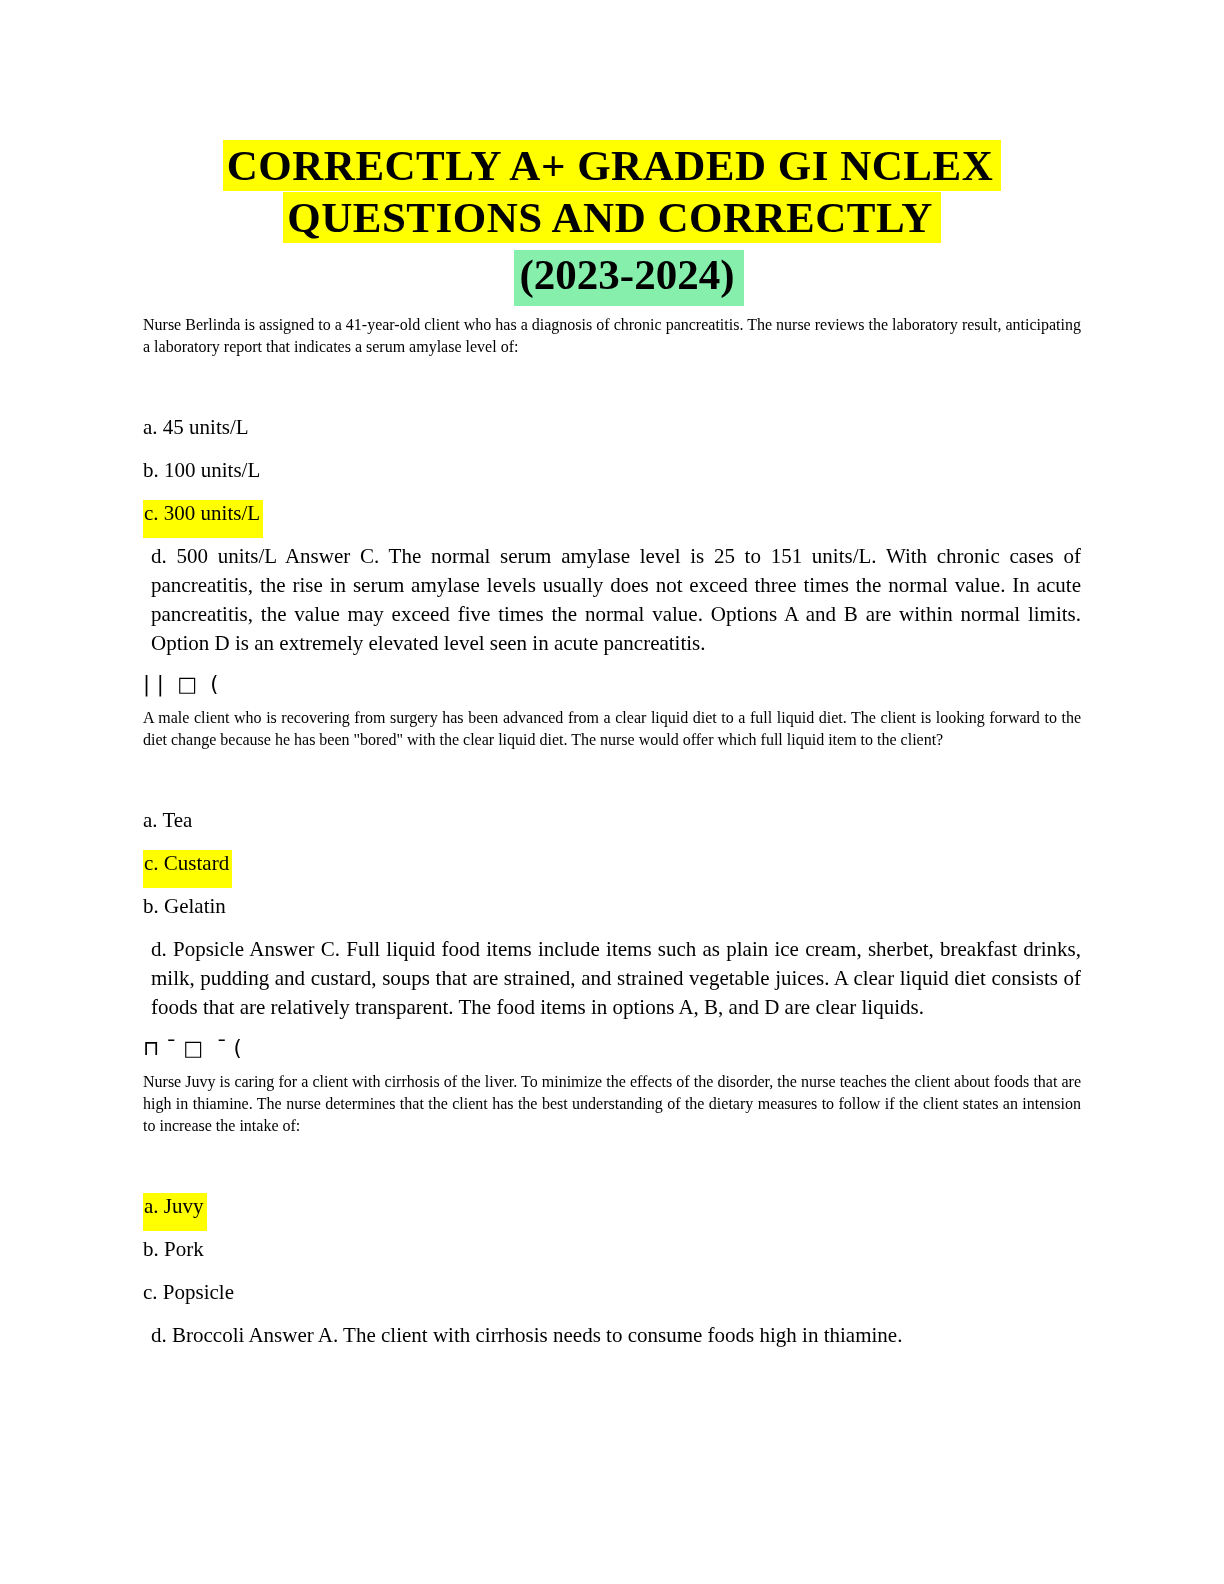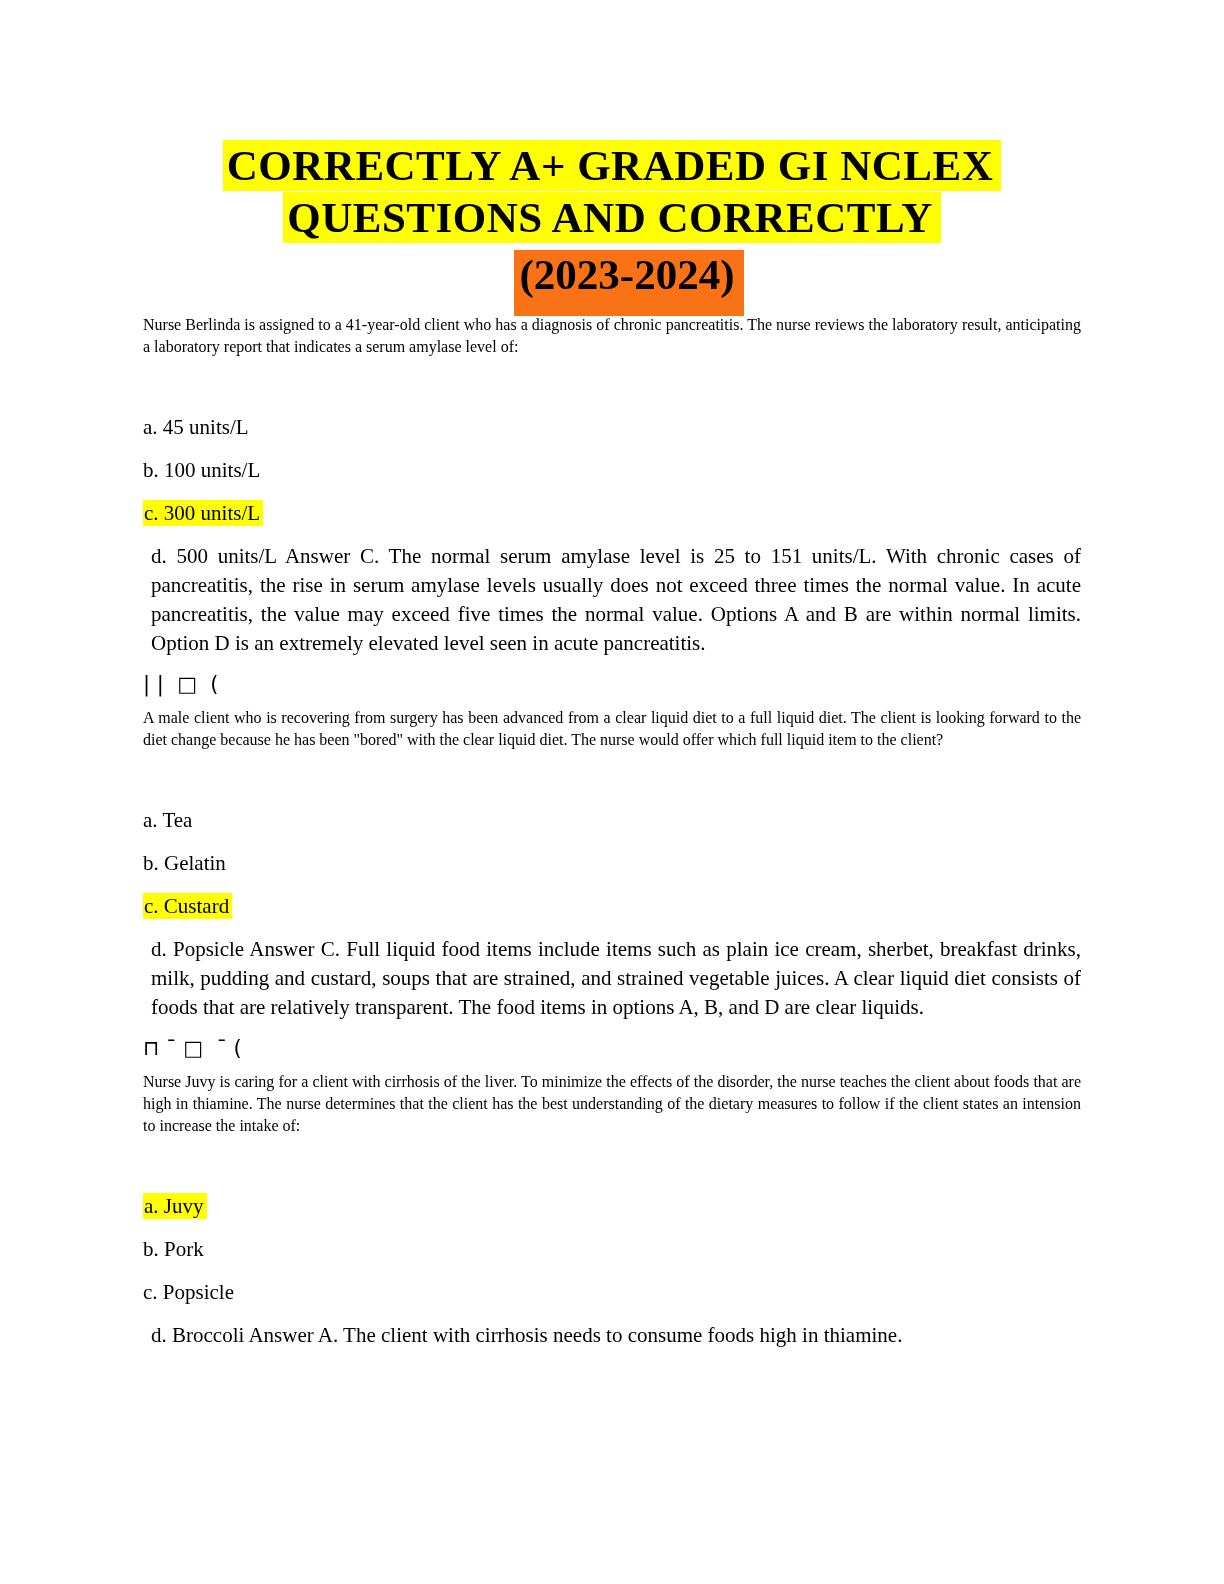--- a/index.html
+++ b/index.html
@@ -24,39 +24,39 @@
     letter-spacing: 0.5px;
   }
   .hl-yellow { background: #ffff00; padding: 2px 8px 2px 4px; }
   .title-year {
     margin: 8px 0 16px 0;
     text-align: center;
     font-weight: bold;
     font-size: 43px;
     line-height: 46px;
   }
-  .hl-cyan { background: #f97316; padding: 1px 10px 18px 6px; margin-left: 34px; }
+  .hl-cyan { background: #86efac; padding: 1px 10px 8px 6px; margin-left: 34px; }
   .stem {
     margin: 0 0 55px 0;
     font-size: 16px;
     line-height: 22px;
     text-align: justify;
   }
   .answer {
     margin: 0 0 12px 8px;
     font-size: 21px;
     line-height: 29px;
     text-align: justify;
   }
   .option {
     margin: 0 0 14px 0;
     font-size: 21px;
     line-height: 29px;
   }
-  .option .hl-opt { background: #ffff00; padding: 1px 3px 1px 1px; }
+  .option .hl-opt { background: #ffff00; padding: 1px 3px 13px 1px; }
   .divider {
     margin: 0 0 8px 0;
     font-size: 21px;
     line-height: 29px;
     font-family: "DejaVu Sans", sans-serif;
     white-space: pre;
   }
 </style>
 </head>
 <body>
@@ -82,24 +82,24 @@
     <span class="hl-opt">c. 300 units/L</span>
   </div>
   <p class="answer">d. 500 units/L Answer C. The normal serum amylase level is 25 to 151 units/L. With chronic cases of pancreatitis, the rise in serum amylase levels usually does not exceed three times the normal value. In acute pancreatitis, the value may exceed five times the normal value. Options A and B are within normal limits. Option D is an extremely elevated level seen in acute pancreatitis.</p>
   <div class="divider">| |  □  (</div>
 
   <p class="stem">A male client who is recovering from surgery has been advanced from a clear liquid diet to a full liquid diet. The client is looking forward to the diet change because he has been "bored" with the clear liquid diet. The nurse would offer which full liquid item to the client?</p>
   <div class="option">
     <span>a. Tea</span>
   </div>
   <div class="option">
-    <span>b. Gelatin</span>
+    <span class="hl-opt">c. Custard</span>
   </div>
   <div class="option">
-    <span class="hl-opt">c. Custard</span>
+    <span>b. Gelatin</span>
   </div>
   <p class="answer">d. Popsicle Answer C. Full liquid food items include items such as plain ice cream, sherbet, breakfast drinks, milk, pudding and custard, soups that are strained, and strained vegetable juices. A clear liquid diet consists of foods that are relatively transparent. The food items in options A, B, and D are clear liquids.</p>
   <div class="divider">⊓ ¯ □  ¯ (</div>
 
   <p class="stem">Nurse Juvy is caring for a client with cirrhosis of the liver. To minimize the effects of the disorder, the nurse teaches the client about foods that are high in thiamine. The nurse determines that the client has the best understanding of the dietary measures to follow if the client states an intension to increase the intake of:</p>
   <div class="option">
     <span class="hl-opt">a. Juvy</span>
   </div>
   <div class="option">
     <span>b. Pork</span>

